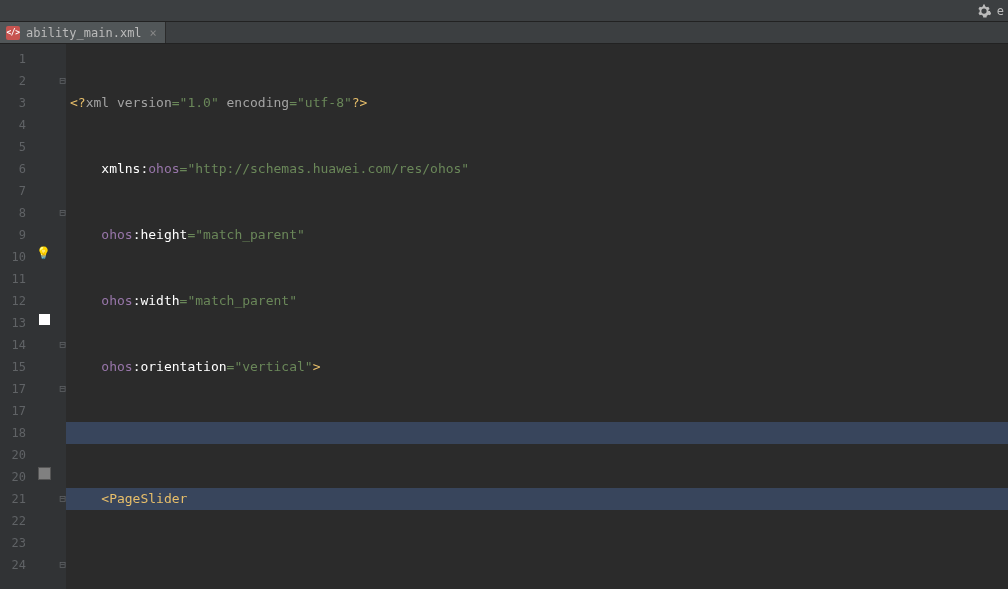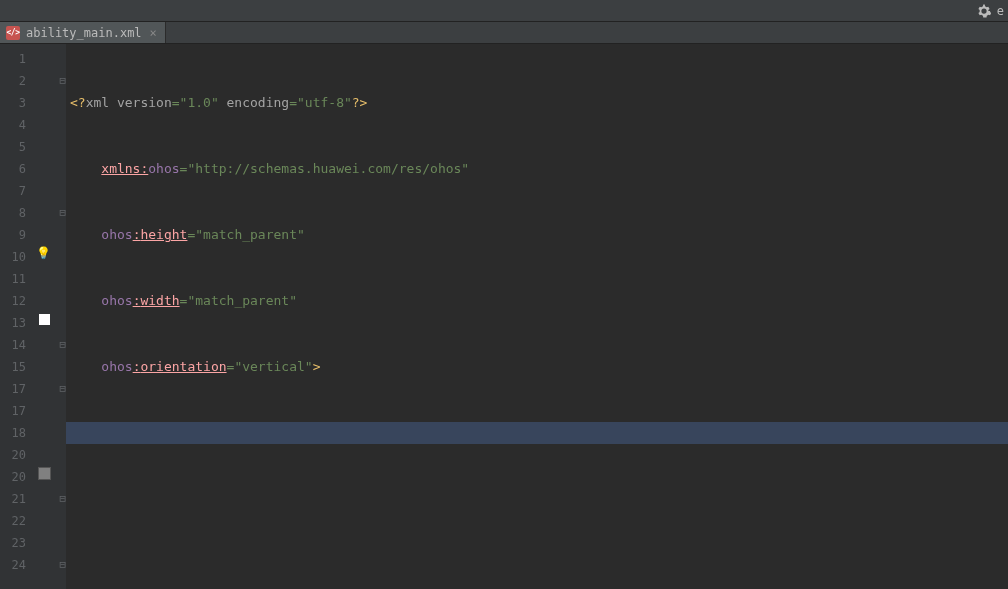--- a/index.html
+++ b/index.html
@@ -119,21 +119,21 @@
     position: relative;
   }
   .code-line {
     height: 22px;
     padding-left: 4px;
   }
   .sel {
     background: #38455c;
   }
   .k-tag { color: #e8bf6a; }
-  .k-attr { color: #fca5a5; text-decoration: underline; }
+  .k-attr { color: #ffffff; }
   .k-ns { color: #9876aa; text-align: center; }
   .k-str { color: #6a8759; }
   .k-punc { color: #e8bf6a; }
   .k-xml { color: #a3a3a3; }
   .bulb {
     color: #ffc66d;
     font-size: 12px;
   }
   .square-white {
     width: 11px;
@@ -279,20 +279,21 @@
       </div>
   </div>
 
   <div class="code">
     <div class="code-line"><span class="k-punc">&lt;?</span><span class="k-xml">xml version</span><span class="k-str">=</span><span class="k-str">"1.0"</span><span class="k-xml"> encoding</span><span class="k-str">=</span><span class="k-str">"utf-8"</span><span class="k-punc">?&gt;</span></div>
     <div class="code-line"><span>    </span><span class="k-attr">xmlns:</span><span class="k-ns">ohos</span><span class="k-str">=</span><span class="k-str">"http://schemas.huawei.com/res/ohos"</span></div>
     <div class="code-line"><span>    </span><span class="k-ns">ohos</span><span class="k-attr">:</span><span class="k-attr">height</span><span class="k-str">=</span><span class="k-str">"match_parent"</span></div>
     <div class="code-line"><span>    </span><span class="k-ns">ohos</span><span class="k-attr">:</span><span class="k-attr">width</span><span class="k-str">=</span><span class="k-str">"match_parent"</span></div>
     <div class="code-line"><span>    </span><span class="k-ns">ohos</span><span class="k-attr">:</span><span class="k-attr">orientation</span><span class="k-str">=</span><span class="k-str">"vertical"</span><span class="k-punc">&gt;</span></div>
     <div class="code-line sel"><span></span></div>
+    <div class="code-line sel"><span class="k-punc">    &lt;</span><span class="k-tag">PageSlider</span></div>
     
     
     
     
     
     
     
     
     
     

